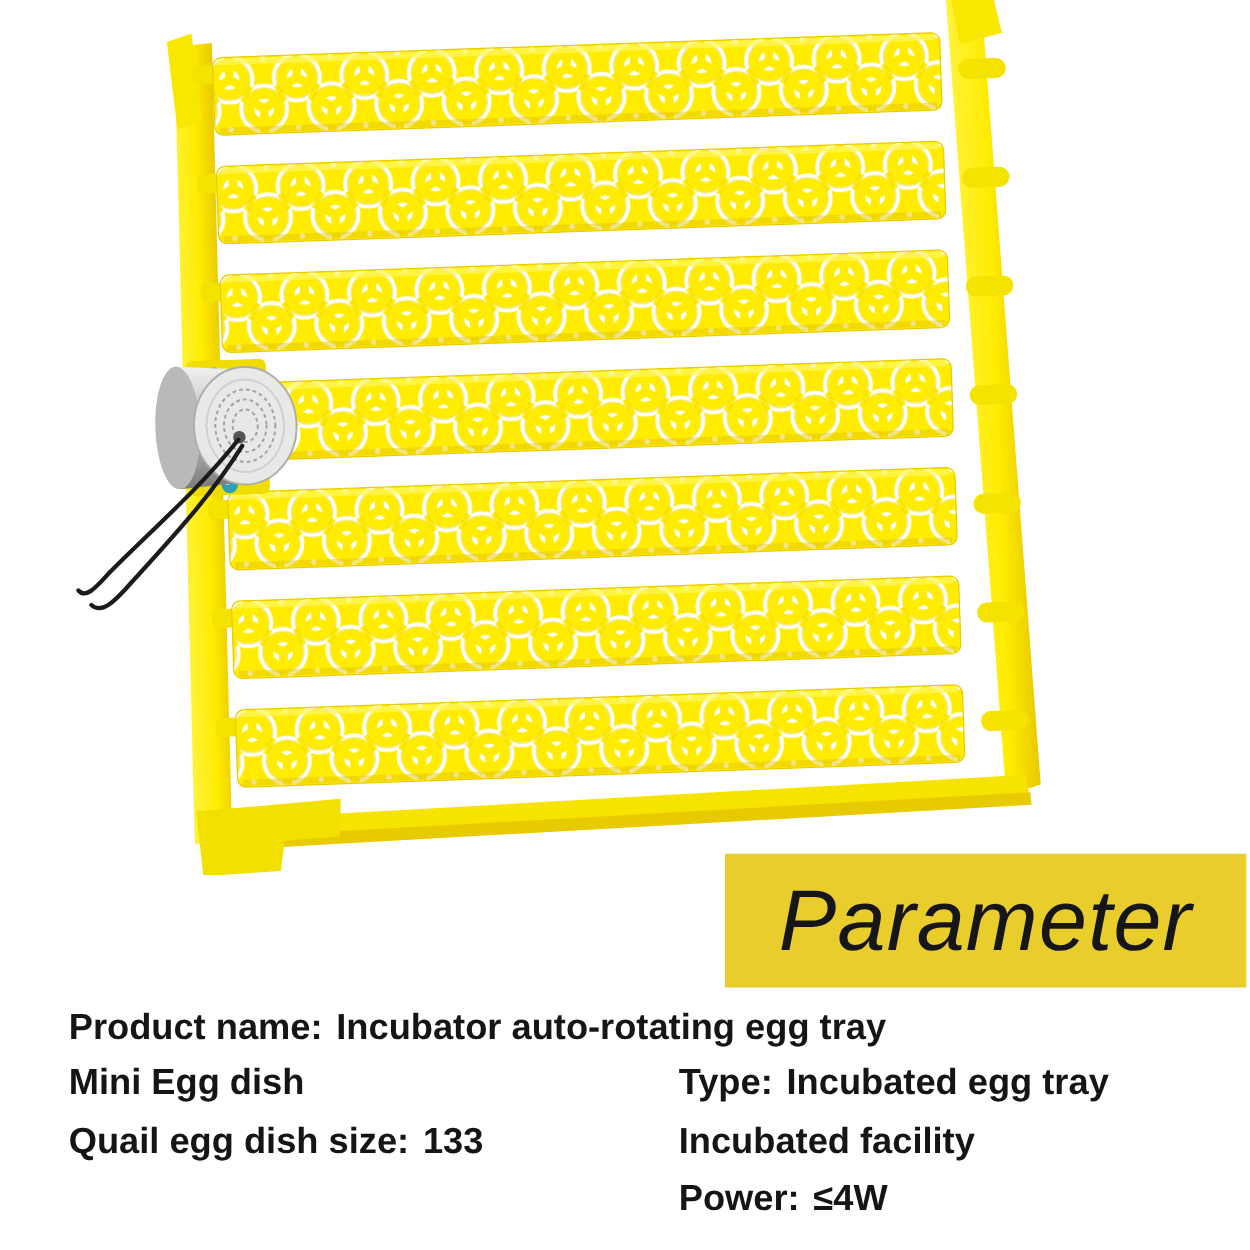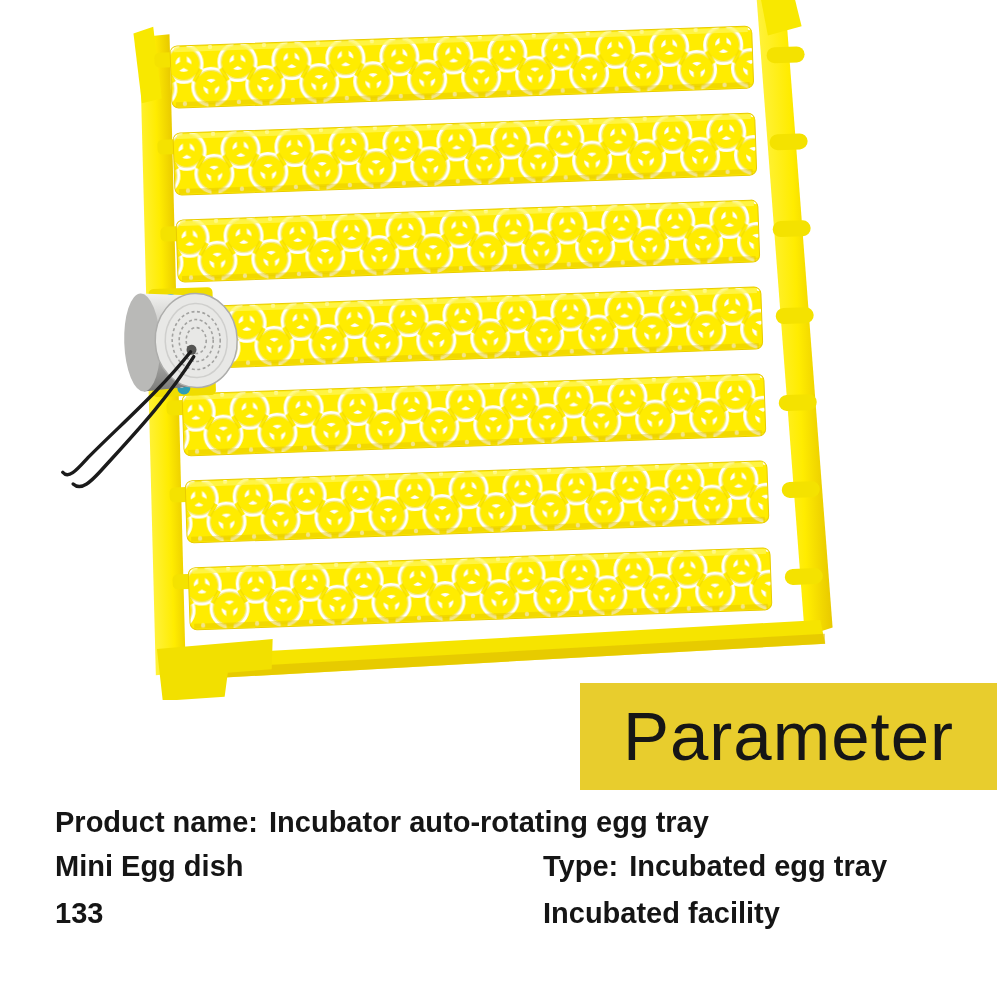--- a/index.html
+++ b/index.html
@@ -1,21 +1,21 @@
 <!DOCTYPE html>
 <html><head>
 <meta charset="utf-8">
 <style>
   html,body{margin:0;padding:0;background:#fff;}
   .stage{position:relative;width:1000px;height:1000px;background:#fff;overflow:hidden;
          font-family:"Liberation Sans",sans-serif;color:#151515;}
   .photo-svg{position:absolute;left:0;top:0;}
   .banner{position:absolute;left:580px;top:683px;width:417px;height:107px;
           background:#E8CD2D;display:flex;align-items:center;justify-content:center;}
-  .banner span{font-size:69px;font-weight:400;color:#161616;letter-spacing:1px;}
+  .banner span{font-size:69px;font-weight:400;color:#161616;letter-spacing:1px;font-style:italic;}
   .spec-row{position:absolute;left:0;width:1000px;height:46px;}
   .cell{position:absolute;top:0;height:46px;display:flex;align-items:center;}
   .cell.l{left:55px;}
   .cell.r{left:543px;}
   .lbl{font-weight:700;font-size:29px;margin-right:11px;white-space:pre;}
   .val{font-weight:700;font-size:29px;white-space:pre;}
   .r1{top:799px;} .r2{top:843px;} .r3{top:890px;} .r4{top:936px;}
 </style>
 </head>
 <body>
@@ -136,23 +136,28 @@
       <div class="cell l">
         <span class="val">Mini Egg dish</span>
       </div>
       <div class="cell r">
         <span class="lbl">Type:</span>
         <span class="val">Incubated egg tray</span>
       </div>
     </div>
     <div class="spec-row r3">
       <div class="cell l">
+        <span class="lbl">Quail egg dish size:</span>
         <span class="val">133</span>
       </div>
       <div class="cell r">
         <span class="val">Incubated facility</span>
       </div>
     </div>
     <div class="spec-row r4">
+      <div class="cell r">
+        <span class="lbl">Power:</span>
+        <span class="val">≤4W</span>
+      </div>
     </div>
   </div>
 
 </div>
 
 </body></html>

